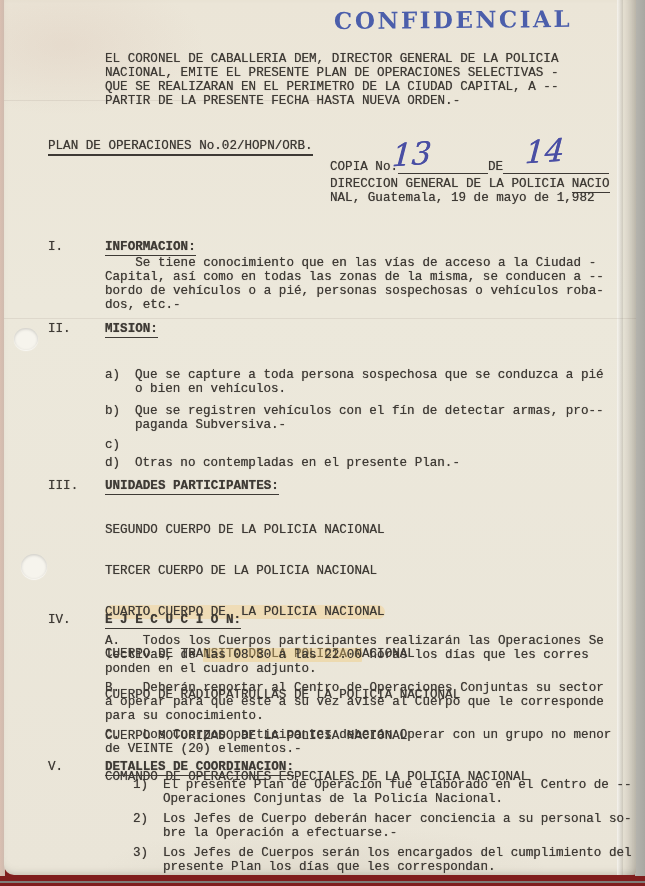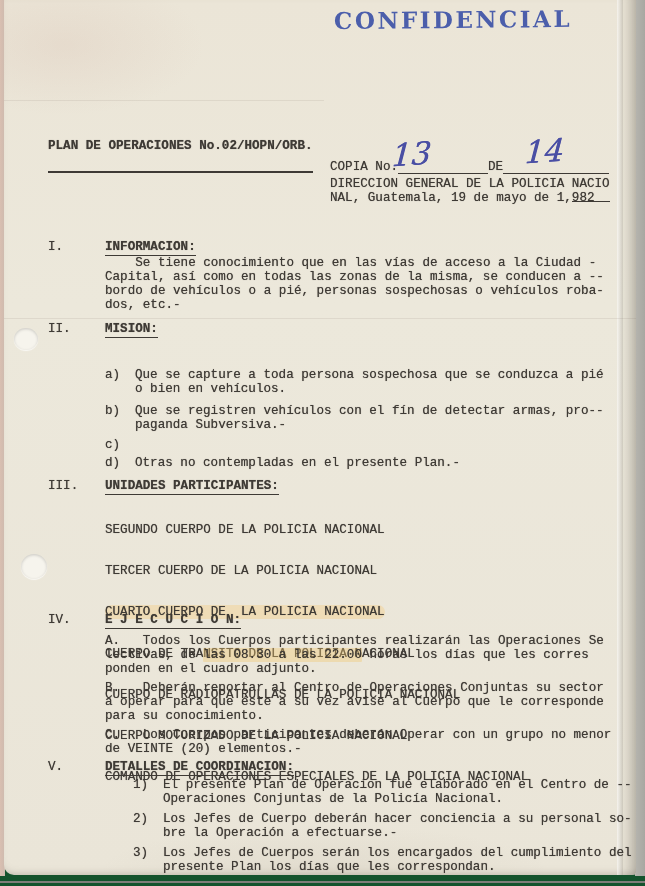--- a/index.html
+++ b/index.html
@@ -1,17 +1,17 @@
 <!DOCTYPE html>
 <html><head>
 <meta charset="utf-8">
 <style>
   html,body{margin:0;padding:0;width:645px;height:886px;overflow:hidden;
     font-family:"Liberation Mono","DejaVu Sans Mono",monospace;}
-  #scan{position:relative;width:645px;height:886px;background:#14532d;}
+  #scan{position:relative;width:645px;height:886px;background:#7f1d1d;}
   .edge-left{position:absolute;left:0;top:0;width:5px;height:876px;
     background:linear-gradient(to right,#d9bfb1,#cdbaae);}
   .edge-bottom-line{position:absolute;left:0;top:881px;width:645px;height:2px;background:#7f7e79;}
   .edge-right{position:absolute;right:0;top:0;width:10px;height:876px;
     background:linear-gradient(to right,#b6b5af,#a8a7a1);}
   .paper{position:absolute;left:4px;top:0;width:632px;height:875px;
     border-bottom-left-radius:10px;border-bottom-right-radius:3px;
     background:
       radial-gradient(ellipse 200px 100px at 60px 45px, rgba(216,192,178,0.28), transparent 70%),
       radial-gradient(ellipse 300px 60px at 320px 870px, rgba(150,140,120,0.10), transparent 75%),
@@ -23,22 +23,22 @@
   .hole{position:absolute;border-radius:50%;background:#f6f4ed;
     box-shadow:inset 0 1px 3px rgba(0,0,0,0.18),0 1px 1px rgba(255,255,255,0.7);}
   .hole-1{left:10px;top:328px;width:24px;height:22px;}
   .hole-2{left:17px;top:554px;width:26px;height:25px;}
 
   .txt{position:absolute;color:#3e3a35;font-size:12.6px;line-height:14px;
     white-space:pre-wrap;text-shadow:0 0 0.7px rgba(62,56,50,0.75);}
   .stamp{position:absolute;left:330px;top:6px;color:#3f54a8;opacity:0.93;
     font-family:"DejaVu Serif",serif;font-weight:bold;font-size:23px;letter-spacing:2.5px;
     transform:rotate(-0.5deg);}
-  .u{border-bottom:1.6px solid #3e3a35;padding-bottom:10px;}
-  .plan-title{font-weight:bold;border-bottom:2px solid #3e3a35;padding-bottom:18px;}
+  .u{border-bottom:1.6px solid #3e3a35;padding-bottom:1px;}
+  .plan-title{font-weight:normal;border-bottom:2px solid #3e3a35;padding-bottom:1px;}
   .hd{font-weight:bold;}
   .hd .u-in{border-bottom:1.7px solid #3e3a35;padding-bottom:1px;}
   .blank{display:inline-block;border-bottom:1.5px solid #3e3a35;height:12px;vertical-align:bottom;}
   .b1{width:90px;} .b2{width:106px;}
   .hw{position:absolute;color:#4a4fa4;font-family:"DejaVu Serif",serif;font-style:italic;
     font-size:31px;transform:rotate(-4deg) skewX(-8deg);text-shadow:0.4px 0 0 #4a4fa4;}
   .hl{background:rgba(242,199,110,0.38);border-radius:1px;}
   .hl-row{background:rgba(244,204,130,0.40);border-radius:7px;}
   .item{display:flex;}
   .item .lbl{flex:0 0 30px;}
@@ -53,20 +53,24 @@
 
   <div class="paper">
     <div class="fold-right"></div>
     <div class="crease" style="top:100px;"></div>
     <div class="crease" style="top:318px;width:632px;"></div>
     <div class="hole hole-1"></div>
     <div class="hole hole-2"></div>
 
     <div class="stamp">CONFIDENCIAL</div>
 
+    <div class="txt" style="left:101px;top:52px;width:520px;">EL CORONEL DE CABALLERIA DEM, DIRECTOR GENERAL DE LA POLICIA
+NACIONAL, EMITE EL PRESENTE PLAN DE OPERACIONES SELECTIVAS -
+QUE SE REALIZARAN EN EL PERIMETRO DE LA CIUDAD CAPITAL, A --
+PARTIR DE LA PRESENTE FECHA HASTA NUEVA ORDEN.-</div>
 
     <div class="txt" style="left:44px;top:139px;"><span class="plan-title">PLAN DE OPERACIONES No.02/HOPN/ORB.</span></div>
 
     <div class="txt" style="left:326px;top:160px;"><span>COPIA No.</span><span class="blank b1"></span><span>DE</span><span class="blank b2"></span></div>
     <div class="hw" style="left:388px;top:136px;">13</div>
     <div class="hw" style="left:521px;top:133px;">14</div>
 
     <div class="txt" style="left:326px;top:177px;width:290px;"><span>DIRECCION GENERAL DE LA POLICIA </span><span class="u">NACIO</span>
 <span>NAL, Guatemala, 19 de mayo de 1,982</span></div>
 

